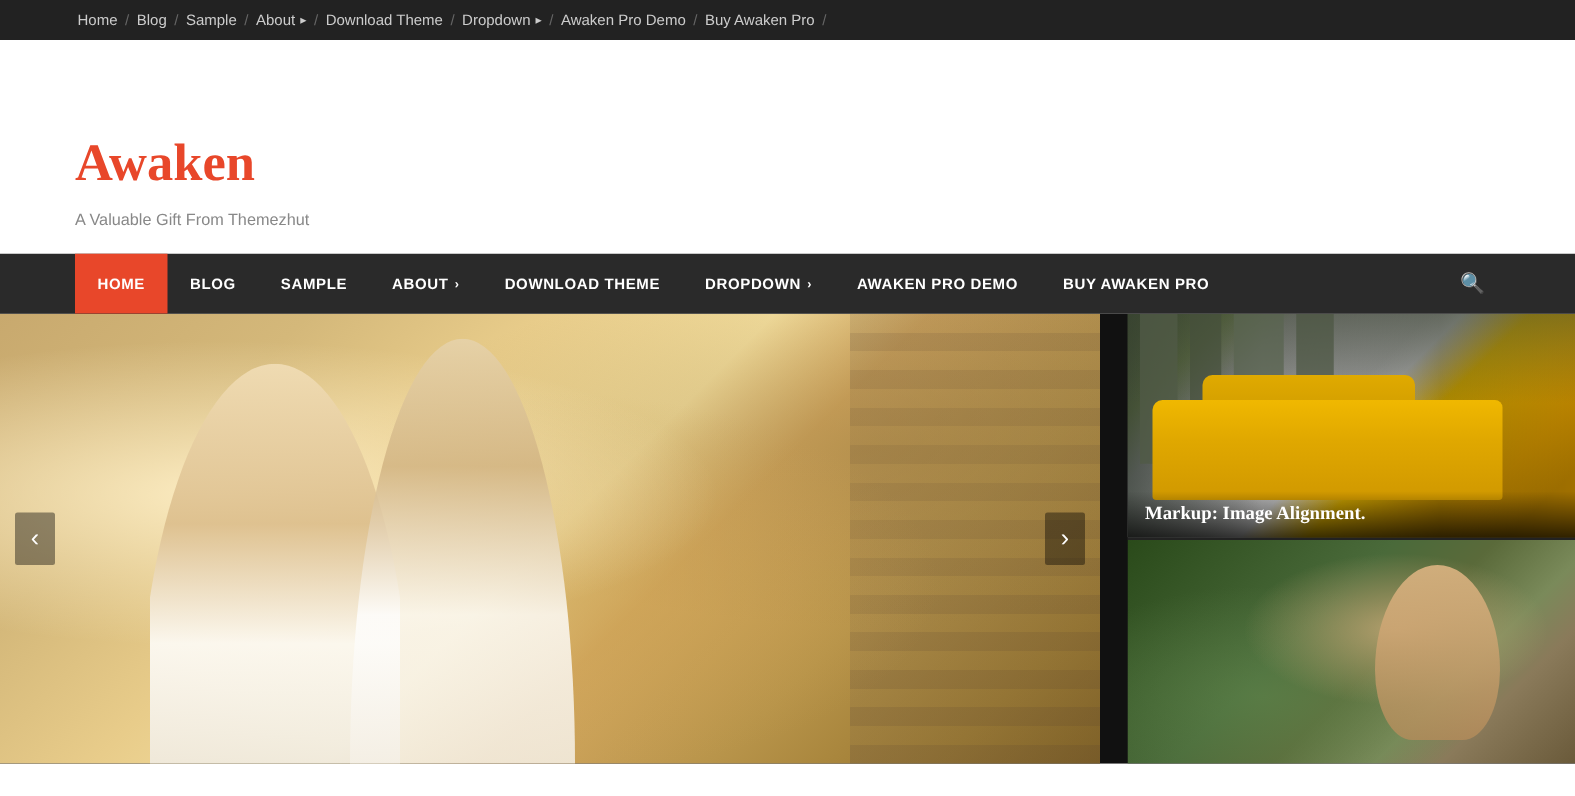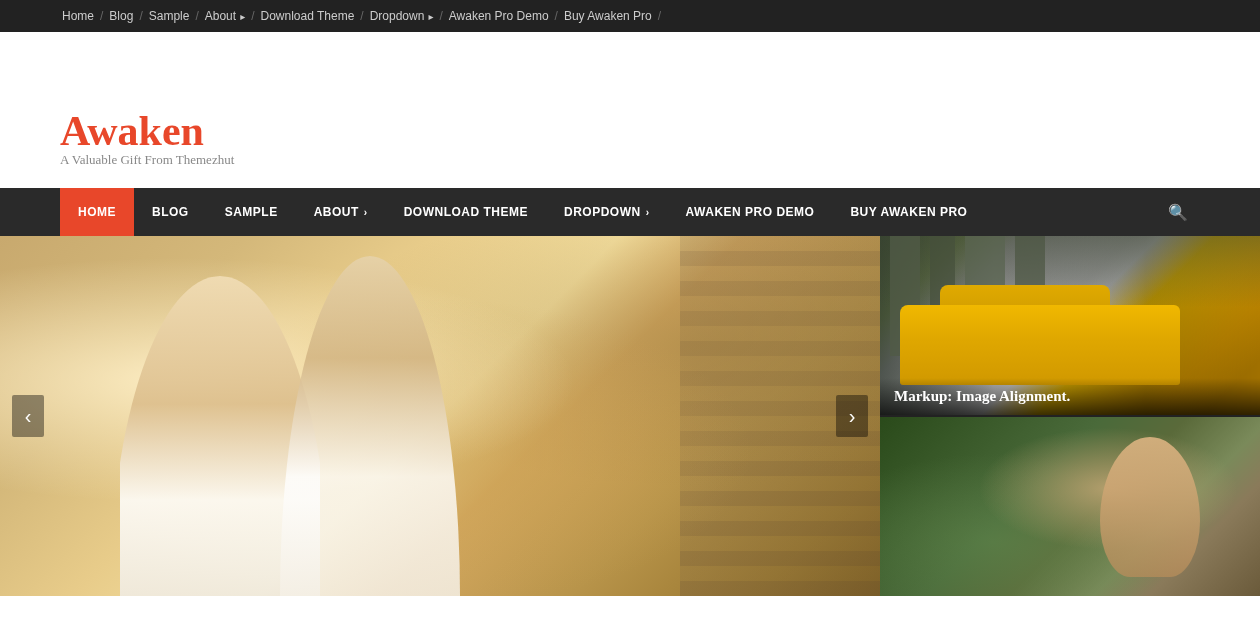--- a/index.html
+++ b/index.html
@@ -45,22 +45,21 @@
       font-size: 42px;
       font-weight: bold;
       color: #e8472a;
       line-height: 1;
       font-family: Georgia, serif;
       margin-top: 48px;
     }
     #logo-subtitle {
       font-size: 13px;
       color: #888;
-      margin-top: 0;
-      font-family: Liberation Serif, serif;
+      margin-top: 16px;
     }
 
     
     #main-nav {
       background: #2a2a2a;
       display: flex;
       align-items: center;
       height: 48px;
       padding: 0 60px;
     }
@@ -203,20 +202,21 @@
     #side-thumbs {
       flex: 0 0 380px;
       display: flex;
       flex-direction: column;
     }
     .thumb-item {
       flex: 1;
       position: relative;
       overflow: hidden;
       cursor: pointer;
+      margin-left: 22px;
     }
     .thumb-item:first-child {
       border-bottom: 2px solid #222;
     }
     #thumb-city {
       background: linear-gradient(135deg, #4a5a3a 0%, #6a7a4a 15%, #888 25%, #999 35%, #aaa 45%, #bbb 50%, #d4a800 60%, #c89500 70%, #b88200 80%, #a07000 90%);
       width: 100%;
       height: 100%;
       position: relative;
     }

